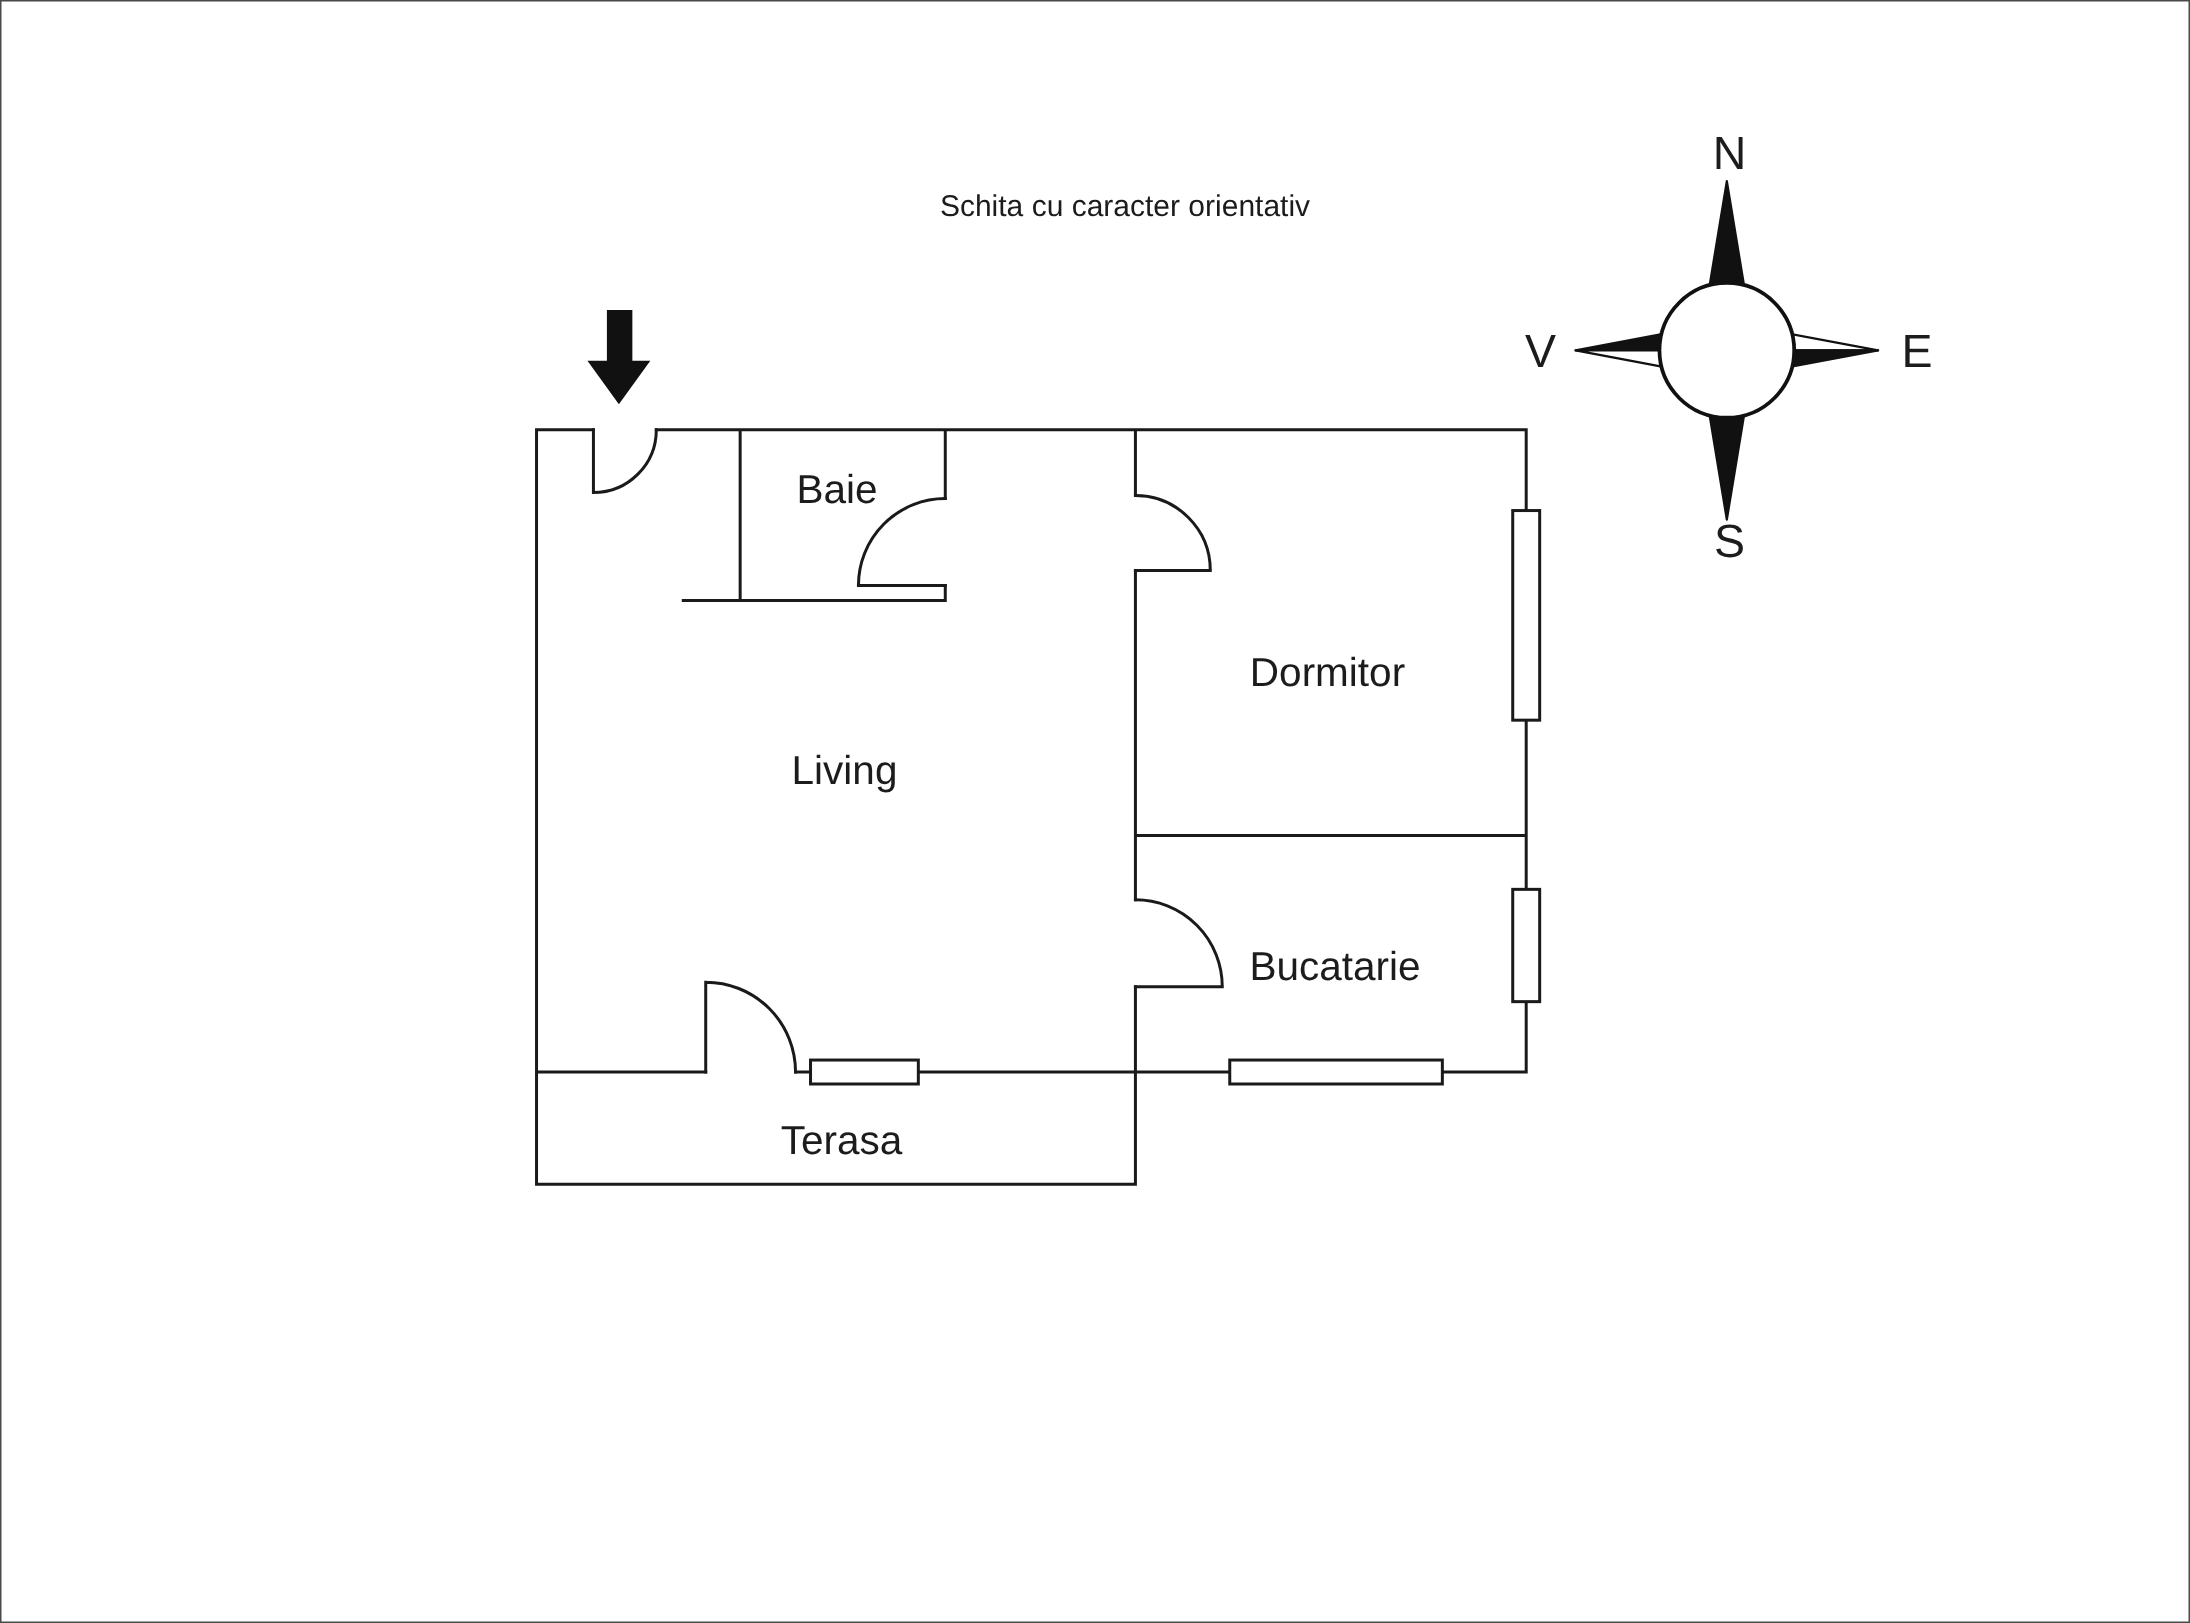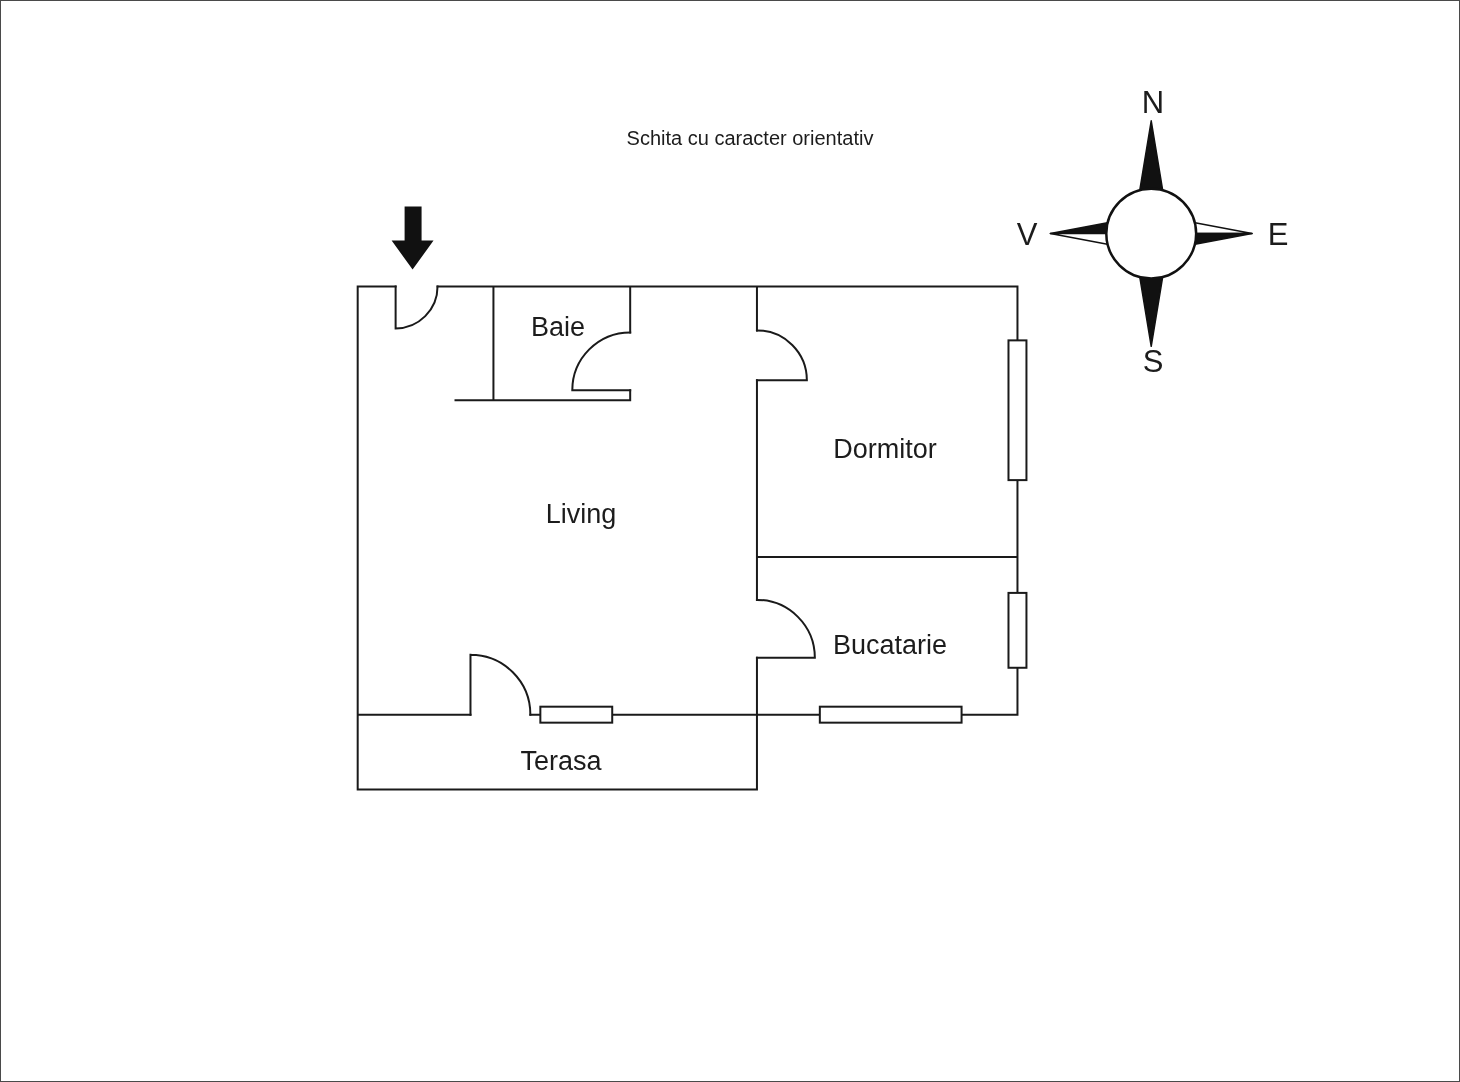--- a/index.html
+++ b/index.html
@@ -18,21 +18,21 @@
     position: absolute;
     transform: translate(-50%, -50%);
     color: #1c1c1c;
     white-space: nowrap;
     line-height: 1;
   }
   .title { left: 729px; top: 137px; font-size: 20px; margin-left: 20px; }
   .room  { font-size: 27px; }
   .label-baie      { left: 557px; top: 326px; }
   .label-dormitor  { left: 884px; top: 448px; }
-  .label-living    { left: 580px; top: 513px; }
+  .label-living    { left: 562px; top: 513px; }
   .label-bucatarie { left: 889px; top: 644px; }
   .label-terasa    { left: 560px; top: 760px; }
   .compass-letter { font-size: 31px; }
   .letter-n { left: 1152px; top: 101px; }
   .letter-e { left: 1277px; top: 233px; }
   .letter-s { left: 1152px; top: 360px; }
   .letter-v { left: 1026px; top: 233px; }
 </style>
 </head>
 <body>

